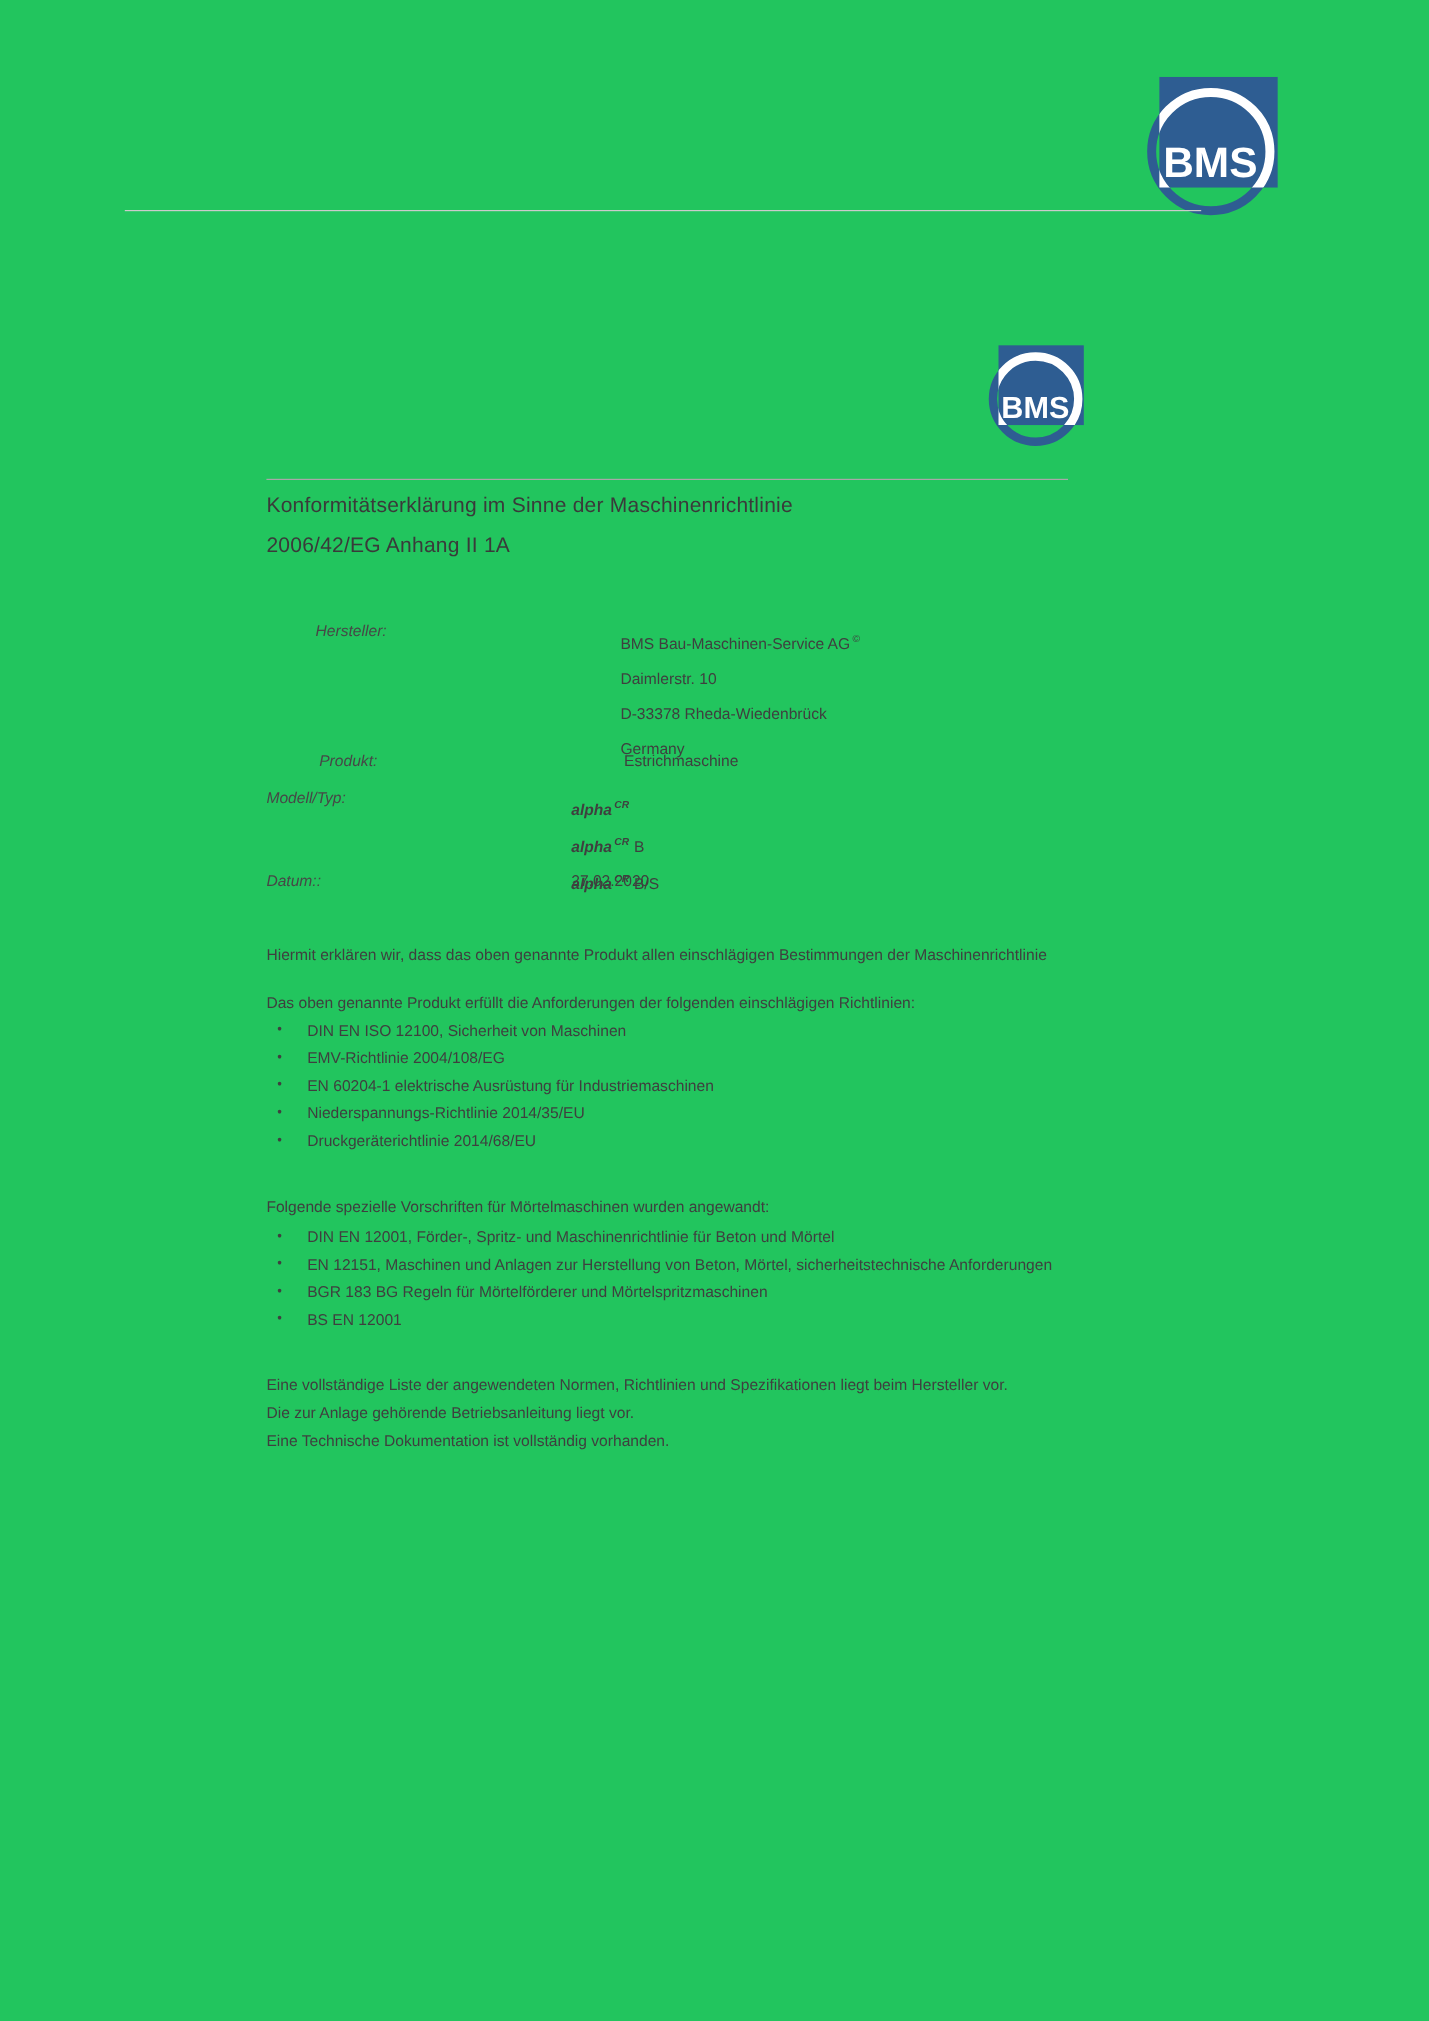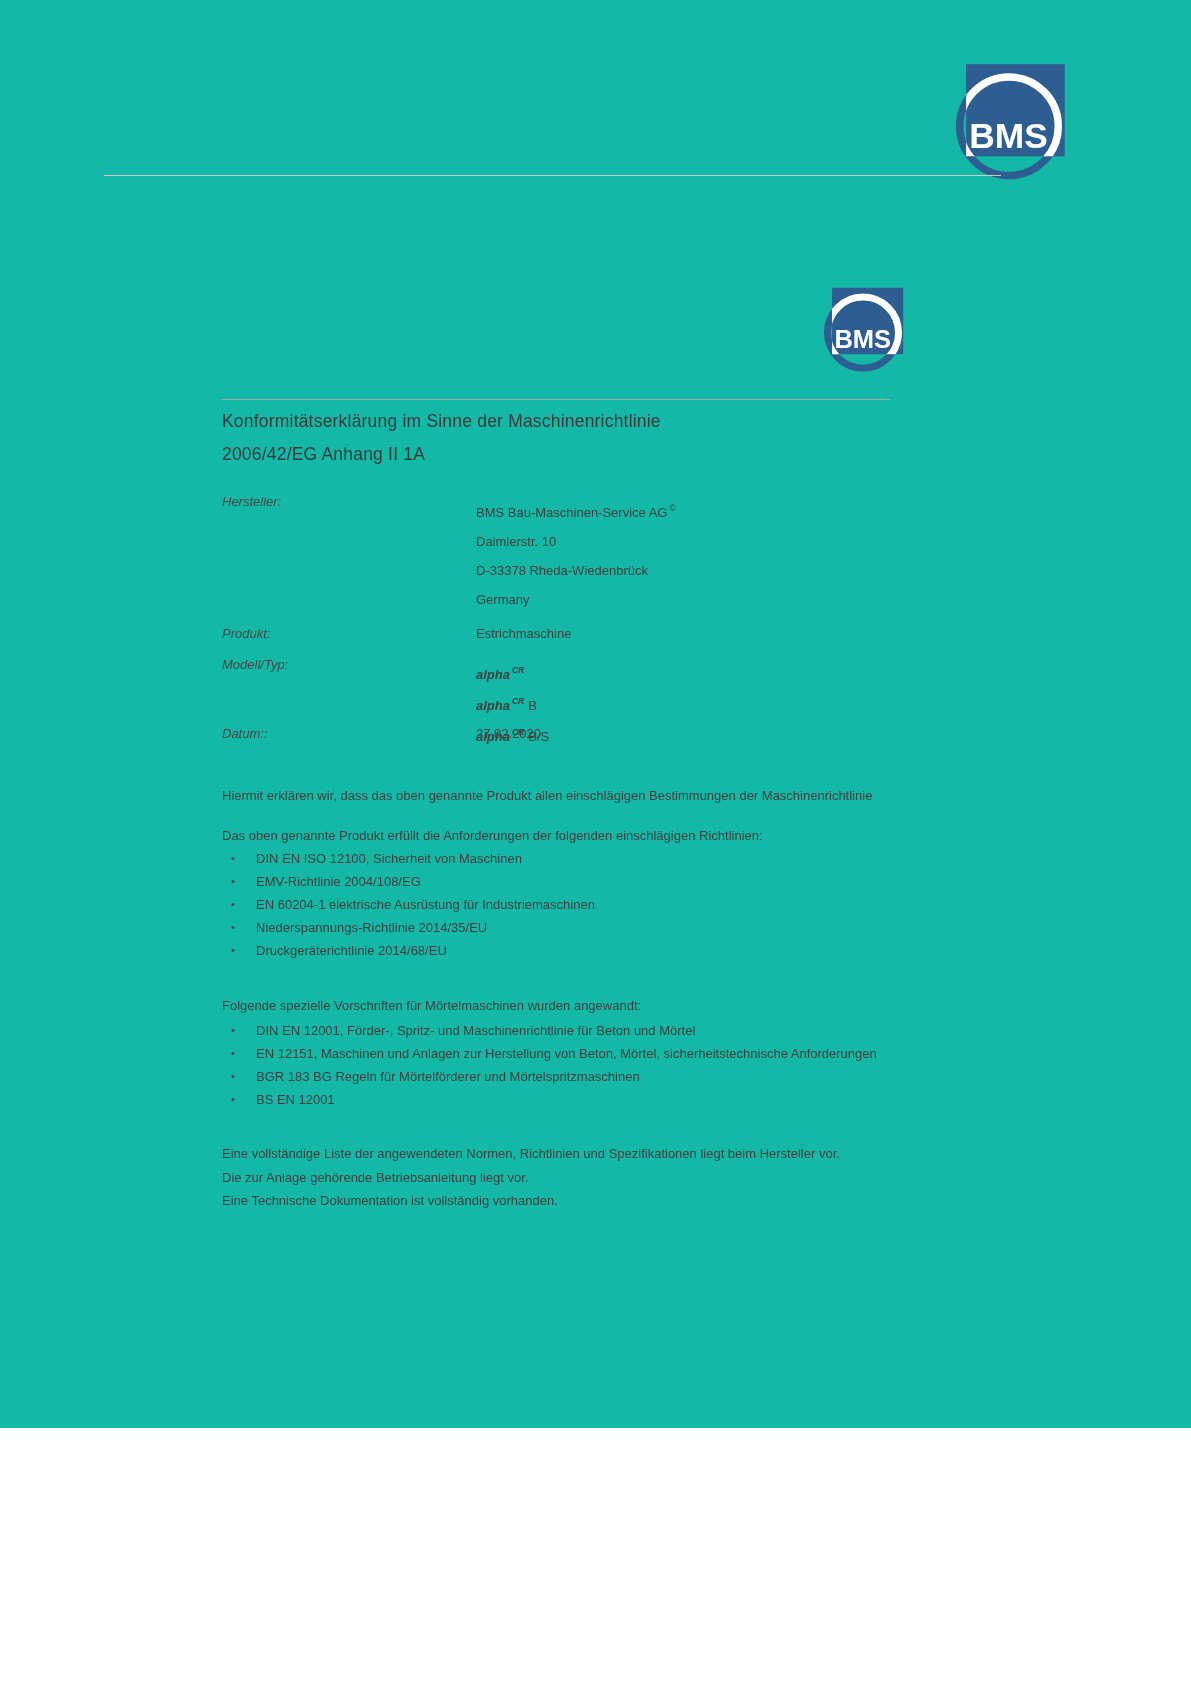--- a/index.html
+++ b/index.html
@@ -1,19 +1,19 @@
 <!DOCTYPE html>
 <html><head>
 <meta charset="utf-8">
 <style>
   html,body { margin:0; padding:0; background:#ffffff; }
   .page {
     position:relative;
-    width:1191px; height:1428px;
-    background:#14b8a6;
+    width:1191px; height:1684px;
+    background:#22c55e;
     font-family:"Liberation Sans", sans-serif;
     color:#3f3f3f;
     overflow:hidden;
   }
   .abs { position:absolute; }
 
   
   .rule-top { left:104px; top:175px; width:897px; height:1px; background:#cbcbcb; }
   .rule-mid { left:222px; top:399px; width:668px; height:1px; background:#a8a8a8; }
 
@@ -85,31 +85,31 @@
     </svg>
   </div>
 
   <div class="abs rule-mid"></div>
 
   <div class="abs doc-title">
     <div>Konformitätserklärung im Sinne der Maschinenrichtlinie</div>
     <div>2006/42/EG Anhang II 1A</div>
   </div>
 
-  <div class="row" style="top:494px;">
+  <div class="row" style="top:518px;margin-left:41px;">
     <div class="lbl">Hersteller:</div>
     <div class="val val-29">
       <div><span>BMS Bau-Maschinen-Service AG</span><span class="sup">©</span></div>
       <div>Daimlerstr. 10</div>
       <div>D-33378 Rheda-Wiedenbrück</div>
       <div>Germany</div>
     </div>
   </div>
 
-  <div class="row" style="top:626px;">
+  <div class="row" style="top:626px;margin-left:44px;">
     <div class="lbl">Produkt:</div>
     <div class="val">Estrichmaschine</div>
   </div>
 
   <div class="row" style="top:657px;">
     <div class="lbl">Modell/Typ:</div>
     <div class="val val-26">
       <div><span class="it">alpha</span><span class="sup it">CR</span><span class="sfx"></span></div>
       <div><span class="it">alpha</span><span class="sup it">CR</span><span class="sfx">B</span></div>
       <div><span class="it">alpha</span><span class="sup it">CR</span><span class="sfx">B/S</span></div>

